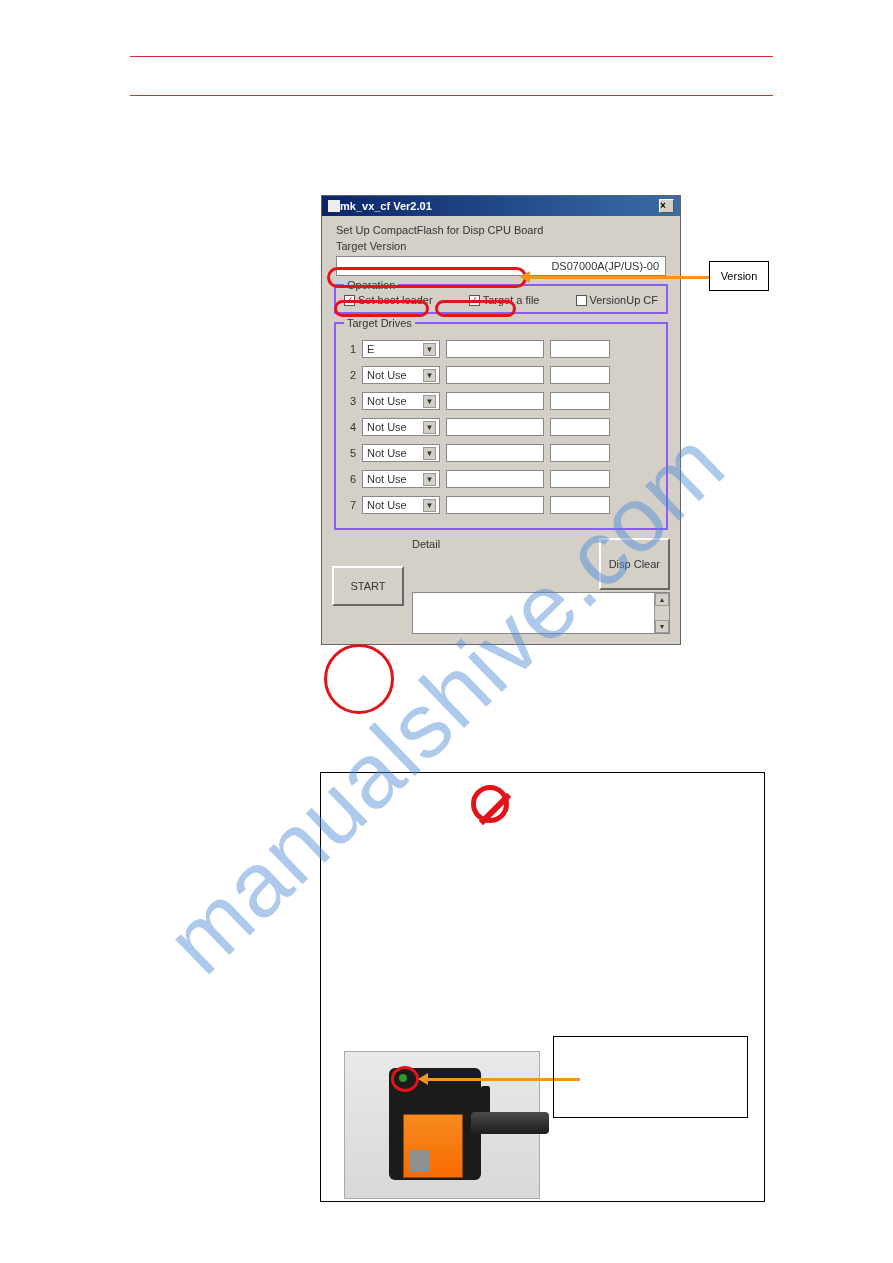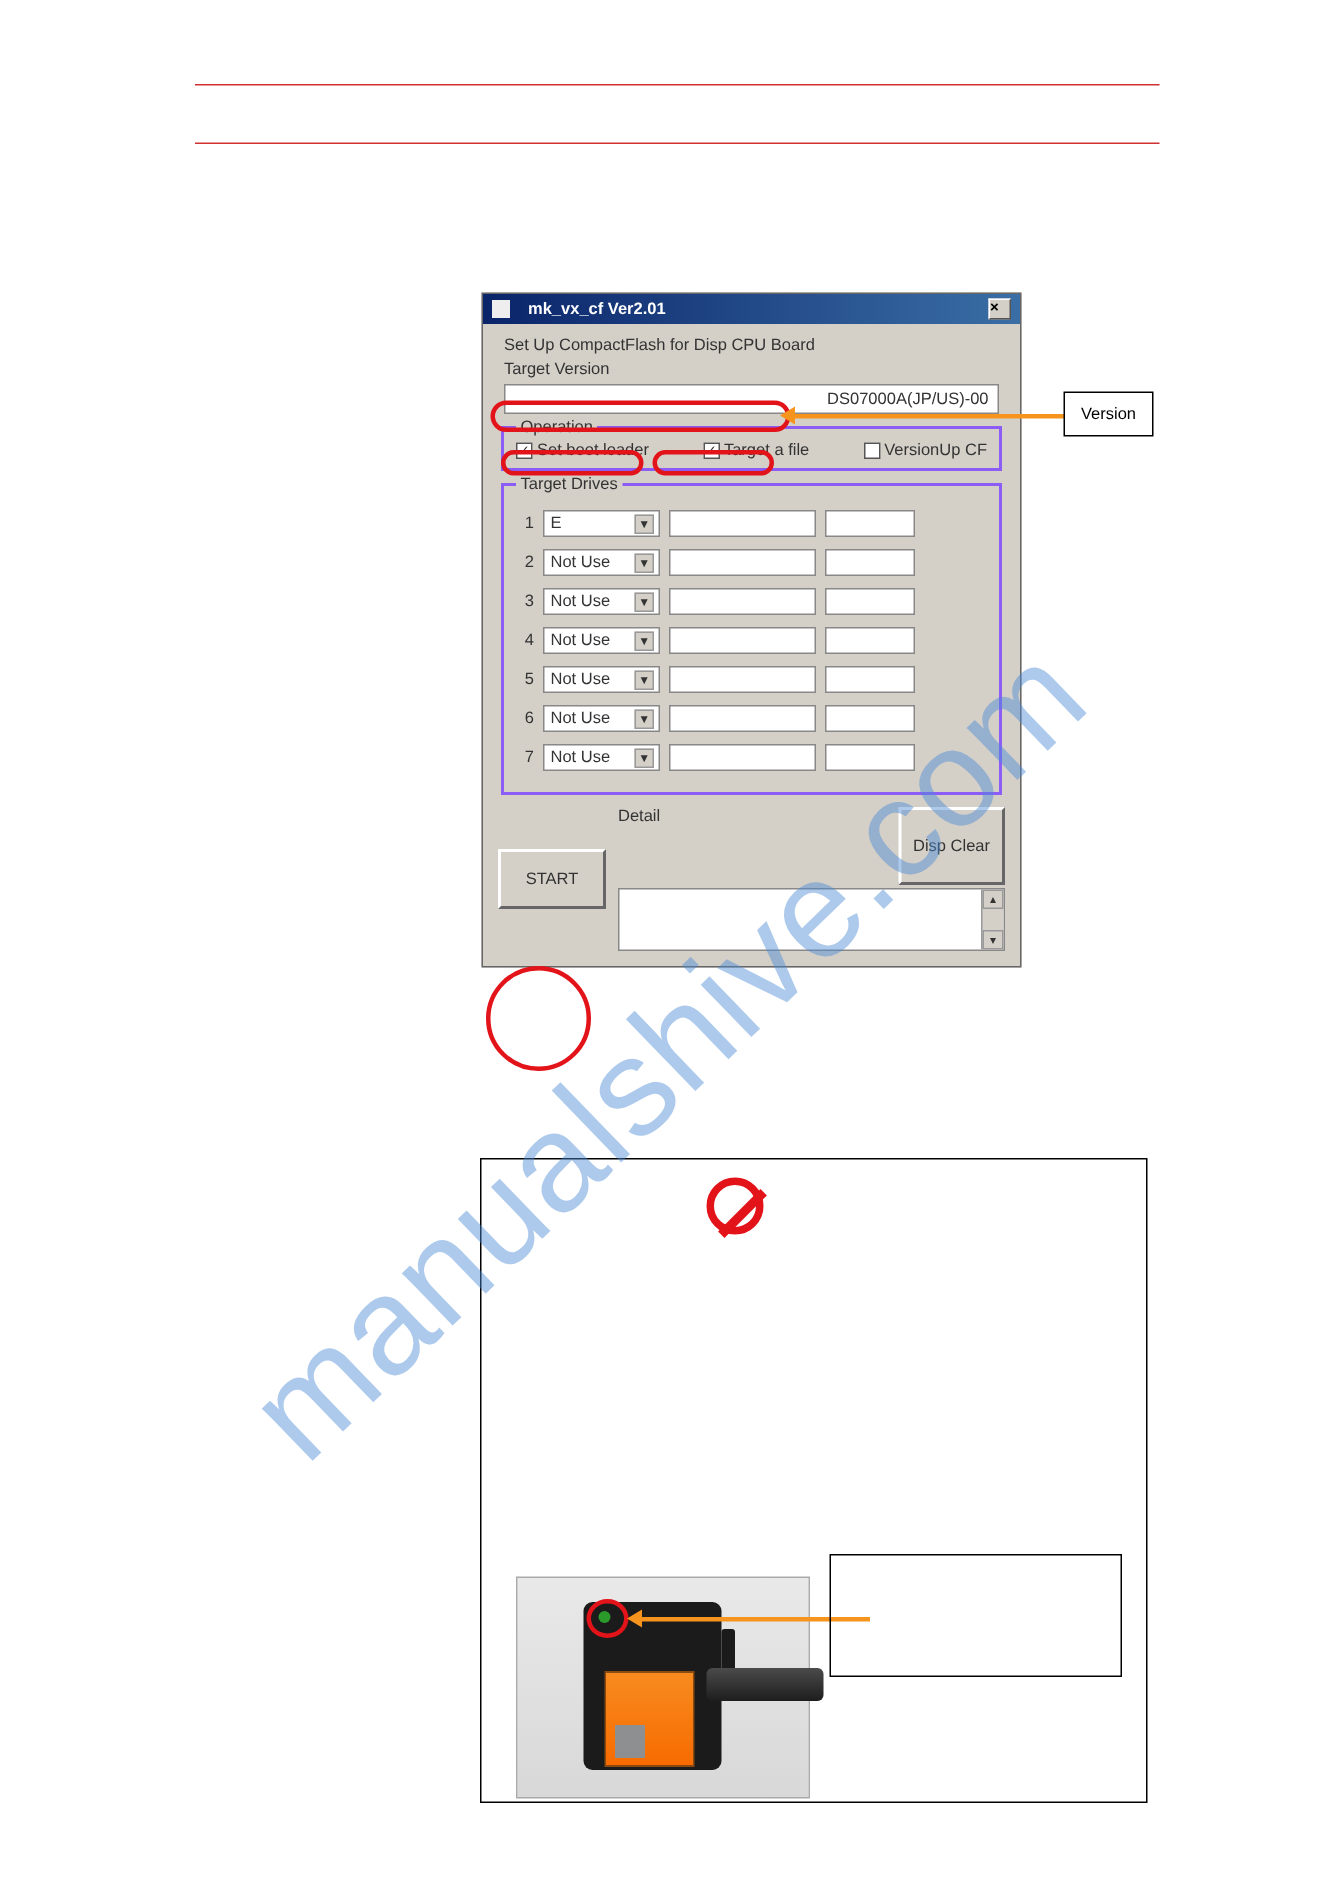--- a/index.html
+++ b/index.html
@@ -30,21 +30,21 @@
   .title-bar {
     background: linear-gradient(to right, #0a246a, #3a6ea5);
     color: #fff;
     padding: 3px 6px;
     display: flex;
     align-items: center;
     justify-content: space-between;
     font-size: 11px;
     font-weight: bold;
   }
-  .title-bar span { display: flex; align-items: center; gap: 12px; }
+  .title-bar span { display: flex; align-items: center; gap: 0; }
   .close-btn {
     width: 15px; height: 14px;
     background: #d4d0c8;
     border: 1px solid #fff;
     border-right-color: #555; border-bottom-color: #555;
     color: #000; font-size: 10px; line-height: 12px; text-align: center;
     font-weight: bold;
   }
   .dlg-body {
     padding: 6px 10px 10px 10px;

